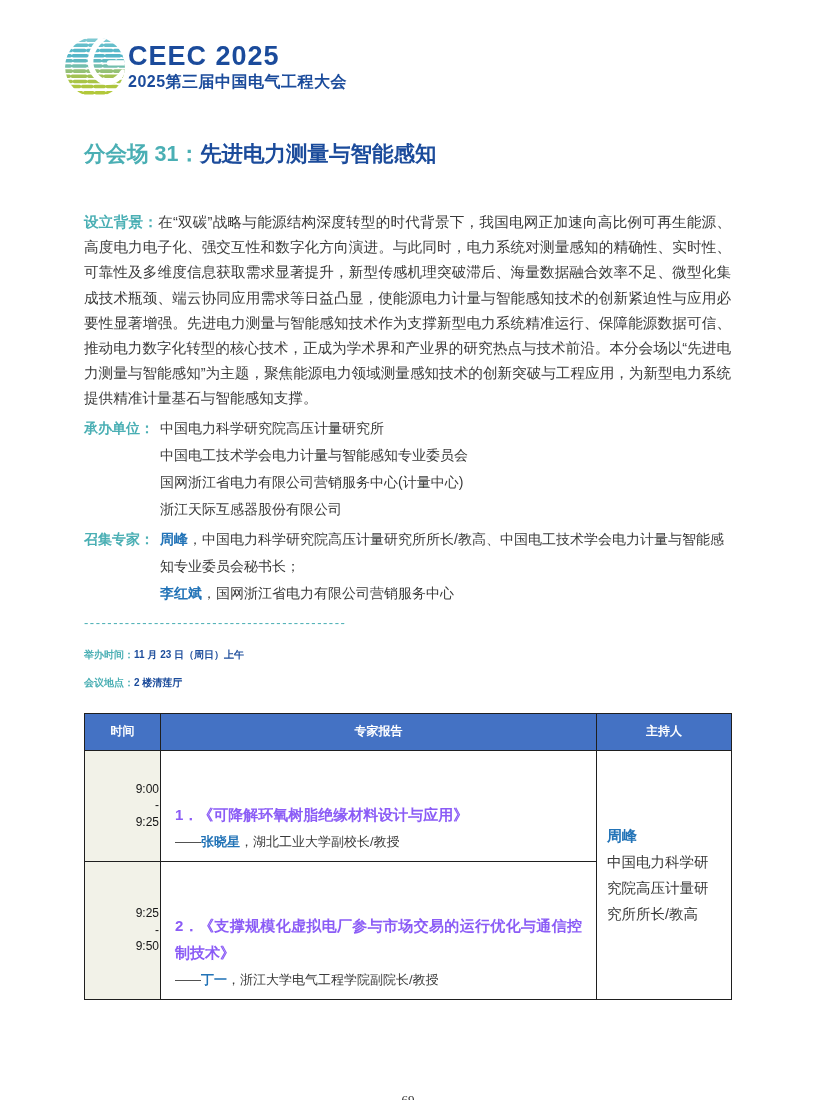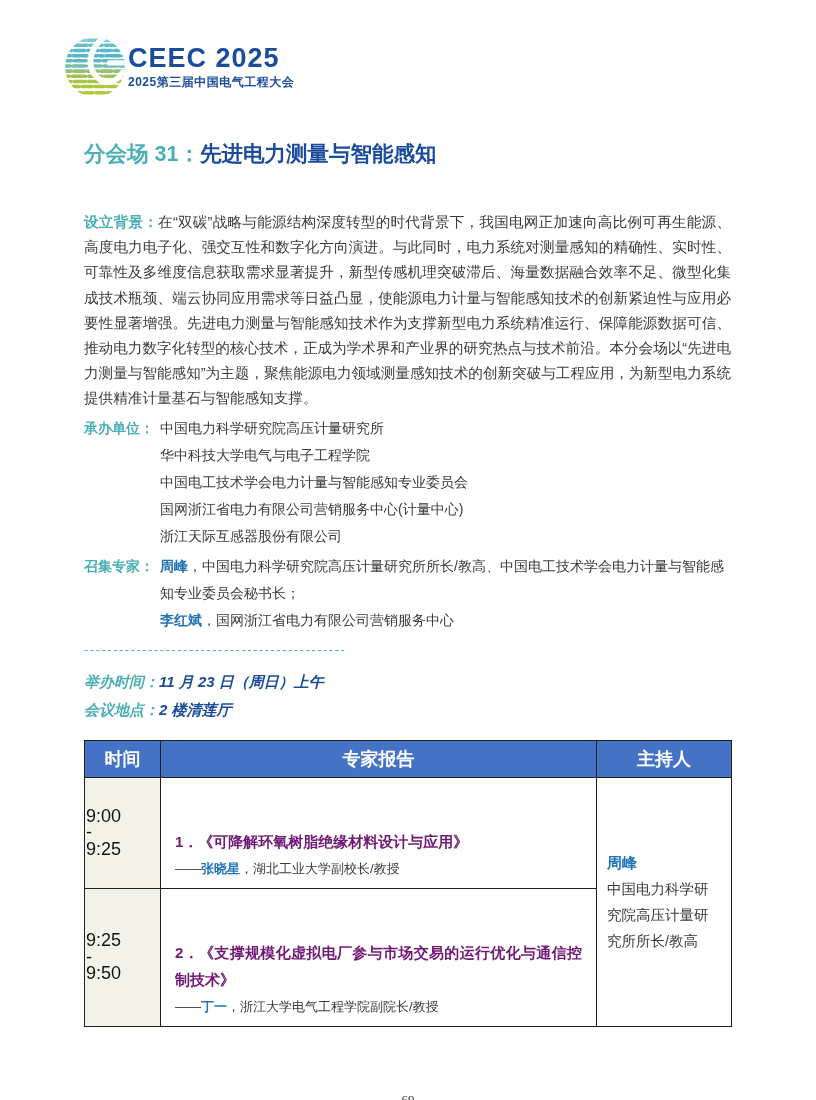--- a/index.html
+++ b/index.html
@@ -6,45 +6,45 @@
   body{
     width:816px;height:1100px;background:#ffffff;position:relative;
     font-family:"Liberation Sans","DejaVu Sans",sans-serif;
     color:#3a3a3a;overflow:hidden;
   }
   
   .logo{position:absolute;left:62px;top:34px;display:flex;align-items:center;}
   .logo-icon{width:66px;height:66px;flex:0 0 auto;}
   .logo-text{display:flex;flex-direction:column;}
   .logo-title{font-size:27px;font-weight:bold;color:var(--navy,#1b4b9b);letter-spacing:1px;line-height:30px;}
-  .logo-sub{font-size:12px;font-weight:bold;color:var(--navy,#1b4b9b);letter-spacing:0.5px;margin-top:1px;}
+  .logo-sub{font-size:16px;font-weight:bold;color:var(--navy,#1b4b9b);letter-spacing:0.5px;margin-top:1px;}
   
   .content{position:absolute;left:84px;top:140px;width:647px;}
   .session-title{font-size:21.5px;font-weight:bold;margin:0 0 42px 0;line-height:28px;}
   .title-prefix{color:var(--teal,#4aafb4);margin-top:13px;}
   .title-main{color:var(--navy,#1b4b9b);}
   .bg-paragraph{font-size:14.6px;line-height:25.2px;text-align:justify;color:#3a3a3a;margin:0;}
   .label-teal{color:var(--teal,#4aafb4);font-weight:bold;}
   .info-block{display:flex;margin-top:3px;font-size:14px;line-height:27px;}
   .info-label{flex:0 0 76px;color:var(--teal,#4aafb4);font-weight:bold;white-space:nowrap;}
   .info-content{flex:1;}
   .name-blue{color:var(--name-blue,#2273b7);font-weight:bold;}
   .separator{color:var(--teal,#4aafb4);font-size:13px;letter-spacing:1.5px;line-height:16px;margin:8px 0 10px 0;white-space:nowrap;overflow:hidden;}
-  .sched-line{font-size:15px;font-weight:bold;line-height:28.5px;font-style:italic;}
+  .sched-line{font-size:10px;font-weight:bold;line-height:28.5px;}
   .sched-label{color:var(--teal,#4aafb4);}
   .sched-value{color:var(--navy,#1d4f91);}
   
   table.schedule{border-collapse:collapse;width:647px;margin-top:15px;table-layout:fixed;}
   .schedule th,.schedule td{border:1.5px solid #1f1f1f;}
-  .schedule thead th{background:var(--table-header-bg,#4472c4);color:#ffffff;font-size:18px;font-weight:bold;height:34px;}
-  td.time-cell{background:var(--time-cell-bg,#f2f2e8);text-align:left;font-size:18px;color:#141414;line-height:16.5px;vertical-align:middle;}
+  .schedule thead th{background:var(--table-header-bg,#4472c4);color:#ffffff;font-size:12px;font-weight:bold;height:34px;}
+  td.time-cell{background:var(--time-cell-bg,#f2f2e8);text-align:right;font-size:12px;color:#141414;line-height:16.5px;vertical-align:middle;}
   tr.row-1{height:78px;}
   tr.row-2{height:97px;}
   td.report-cell{padding:6px 14px;vertical-align:middle;background:#fff;}
-  .report-title{font-weight:bold;font-size:15px;color:#701a75;line-height:27px;text-align:justify;margin-top:44px;}
+  .report-title{font-weight:bold;font-size:15px;color:#8b5cf6;line-height:27px;text-align:justify;margin-top:44px;}
   .report-speaker{font-size:13px;color:#3a3a3a;line-height:27px;}
   td.moderator-cell{padding:4px 10px;vertical-align:middle;background:#fff;font-size:14.5px;line-height:26px;color:#3a3a3a;}
   .moderator-name{display:block;color:var(--name-blue,#2273b7);font-weight:bold;font-size:15px;line-height:27px;}
   
   .page-number{position:absolute;left:0;right:0;top:1092px;text-align:center;font-family:"Liberation Serif","DejaVu Serif",serif;font-size:13px;color:#333;}
 </style>
 </head>
 <body>
 
 <div class="logo">
@@ -83,21 +83,20 @@
   </h1>
 
   <p class="bg-paragraph">
     <span class="label-teal">设立背景：</span><span>在“双碳”战略与能源结构深度转型的时代背景下，我国电网正加速向高比例可再生能源、高度电力电子化、强交互性和数字化方向演进。与此同时，电力系统对测量感知的精确性、实时性、可靠性及多维度信息获取需求显著提升，新型传感机理突破滞后、海量数据融合效率不足、微型化集成技术瓶颈、端云协同应用需求等日益凸显，使能源电力计量与智能感知技术的创新紧迫性与应用必要性显著增强。先进电力测量与智能感知技术作为支撑新型电力系统精准运行、保障能源数据可信、推动电力数字化转型的核心技术，正成为学术界和产业界的研究热点与技术前沿。本分会场以“先进电力测量与智能感知”为主题，聚焦能源电力领域测量感知技术的创新突破与工程应用，为新型电力系统提供精准计量基石与智能感知支撑。</span>
   </p>
 
   <div class="info-block">
     <div class="info-label">承办单位：</div>
     <div class="info-content">
       <div>中国电力科学研究院高压计量研究所</div>
-      <div>华中科技大学电气与电子工程学院</div>
       <div>中国电工技术学会电力计量与智能感知专业委员会</div>
       <div>国网浙江省电力有限公司营销服务中心(计量中心)</div>
       <div>浙江天际互感器股份有限公司</div>
     </div>
   </div>
 
   <div class="info-block">
     <div class="info-label">召集专家：</div>
     <div class="info-content">
       <div><span class="name-blue">周峰</span><span>，中国电力科学研究院高压计量研究所所长/教高、中国电工技术学会电力计量与智能感知专业委员会秘书长；</span></div>

